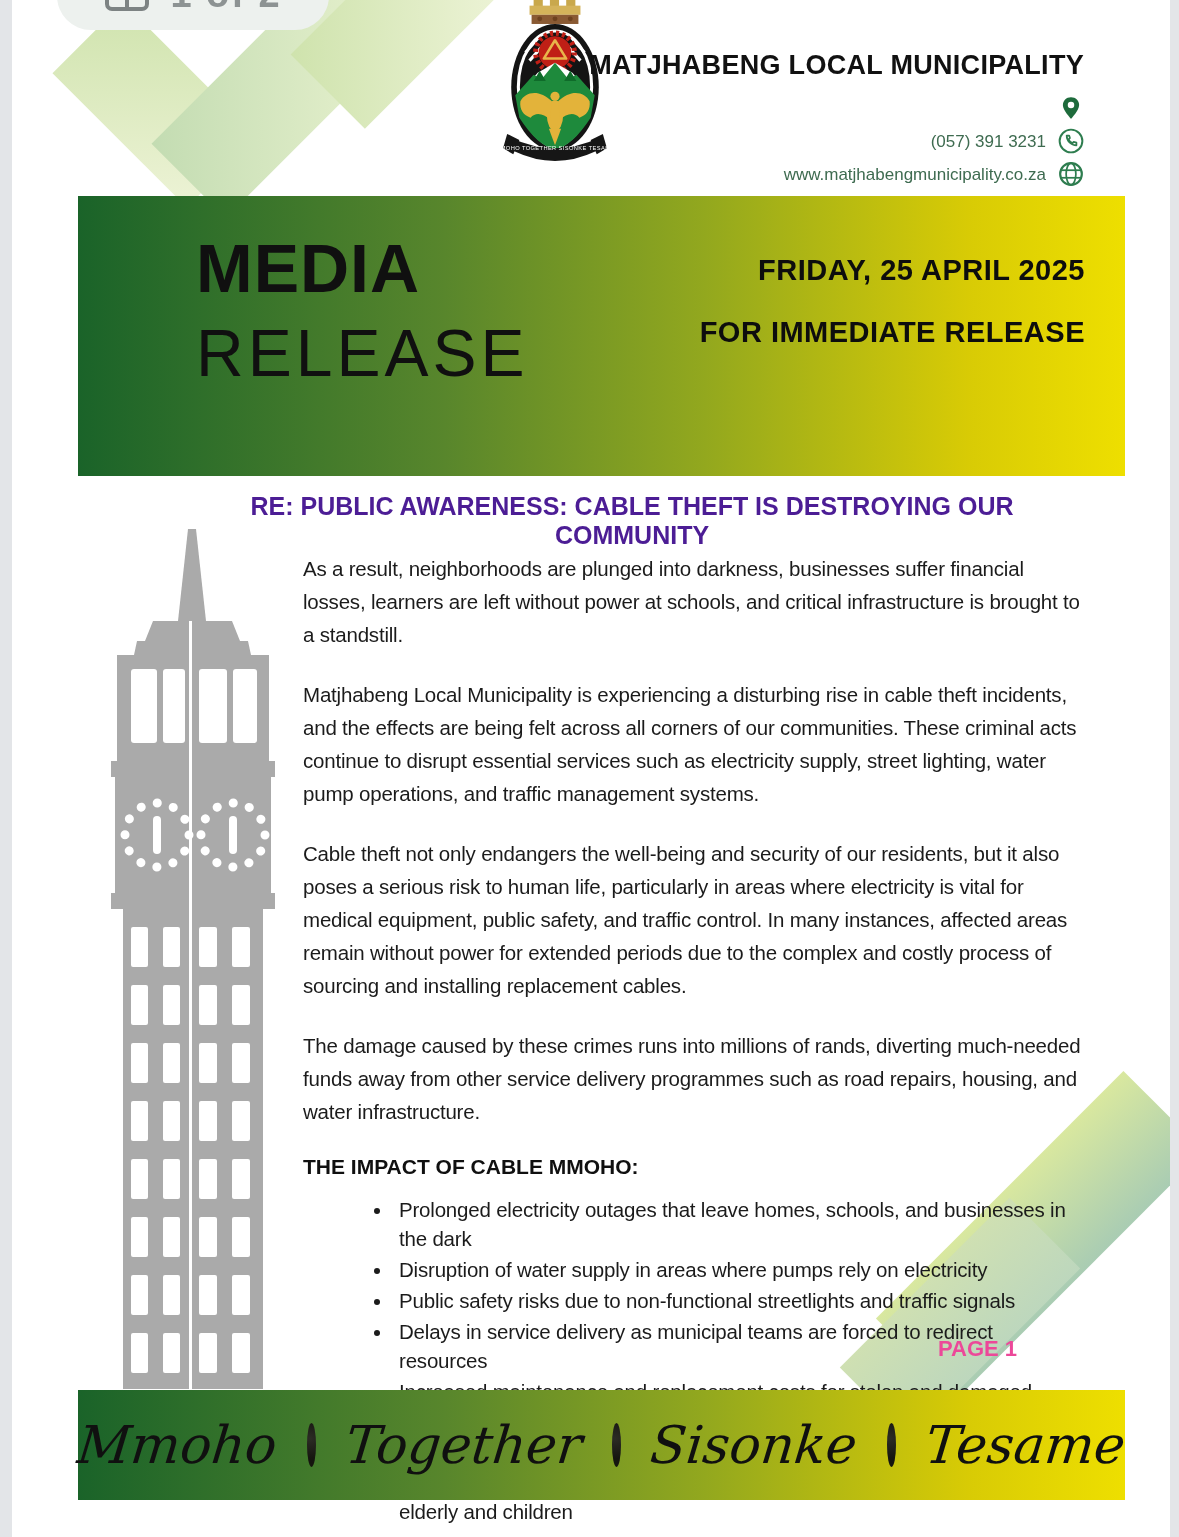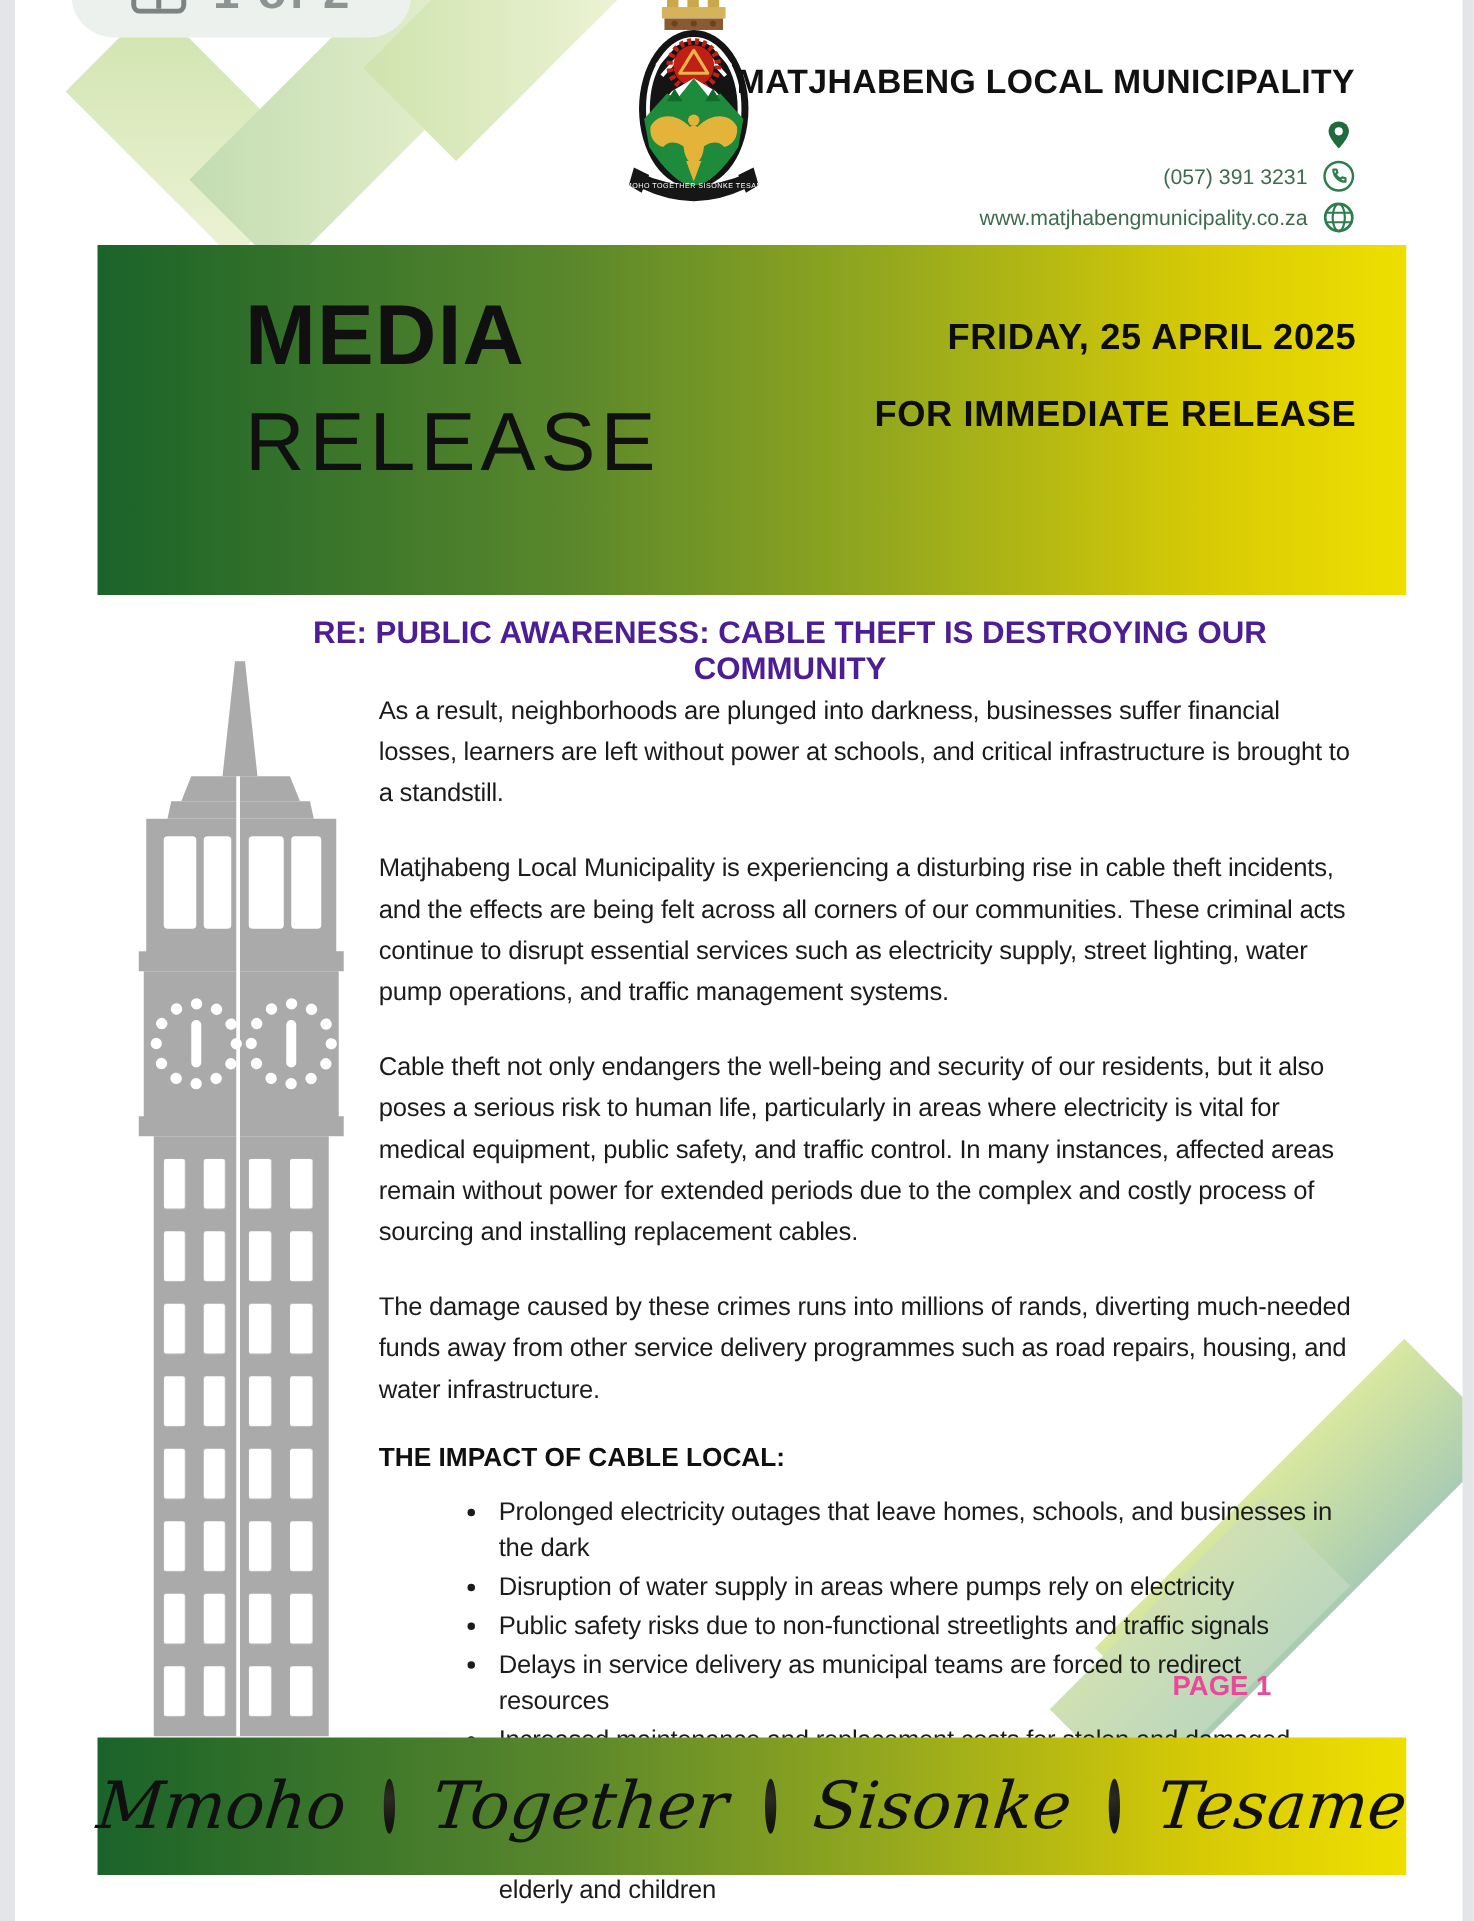--- a/index.html
+++ b/index.html
@@ -210,21 +210,21 @@
     </div>
   </div>
 
   <div class="headline">RE: PUBLIC AWARENESS: CABLE THEFT IS DESTROYING OUR COMMUNITY</div>
 
   <div class="content">
     <p>As a result, neighborhoods are plunged into darkness, businesses suffer financial losses, learners are left without power at schools, and critical infrastructure is brought to a standstill.</p>
     <p>Matjhabeng Local Municipality is experiencing a disturbing rise in cable theft incidents, and the effects are being felt across all corners of our communities. These criminal acts continue to disrupt essential services such as electricity supply, street lighting, water pump operations, and traffic management systems.</p>
     <p>Cable theft not only endangers the well-being and security of our residents, but it also poses a serious risk to human life, particularly in areas where electricity is vital for medical equipment, public safety, and traffic control. In many instances, affected areas remain without power for extended periods due to the complex and costly process of sourcing and installing replacement cables.</p>
     <p>The damage caused by these crimes runs into millions of rands, diverting much-needed funds away from other service delivery programmes such as road repairs, housing, and water infrastructure.</p>
-    <div class="impact">THE IMPACT OF CABLE LOCAL:</div>
+    <div class="impact">THE IMPACT OF CABLE MMOHO:</div>
     <ul class="impacts">
       <li>Prolonged electricity outages that leave homes, schools, and businesses in the dark</li>
       <li>Disruption of water supply in areas where pumps rely on electricity</li>
       <li>Public safety risks due to non-functional streetlights and traffic signals</li>
       <li>Delays in service delivery as municipal teams are forced to redirect resources</li>
       <li>Increased maintenance and replacement costs for stolen and damaged infrastructure</li>
       <li>Economic instability for local businesses that rely on consistent power</li>
       <li>Reduced quality of life for residents, especially vulnerable groups like the elderly and children</li>
     </ul>
   </div>

